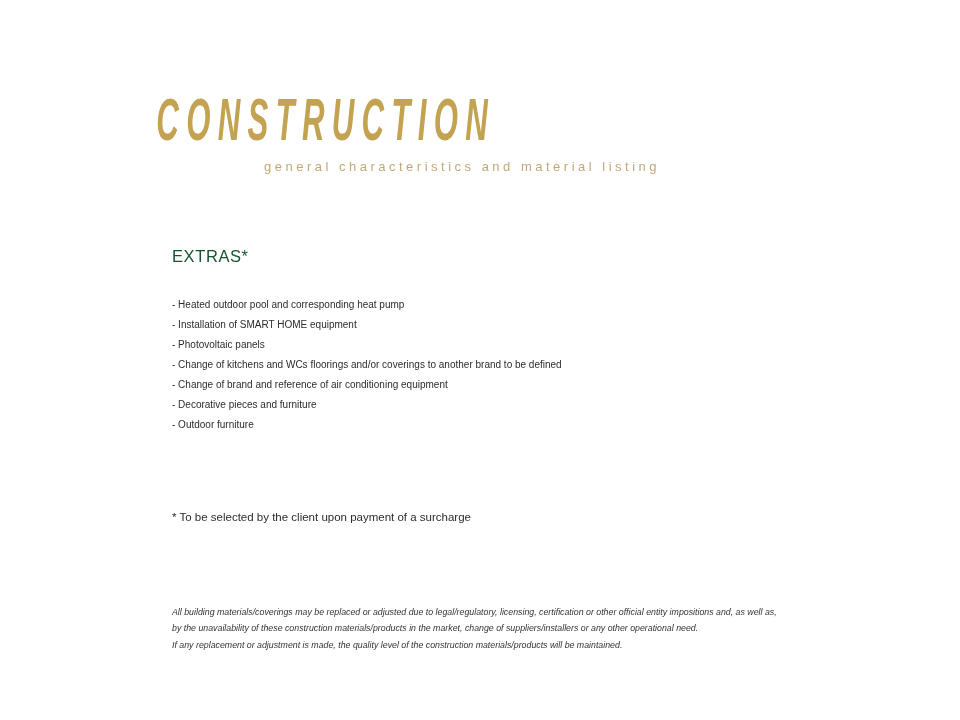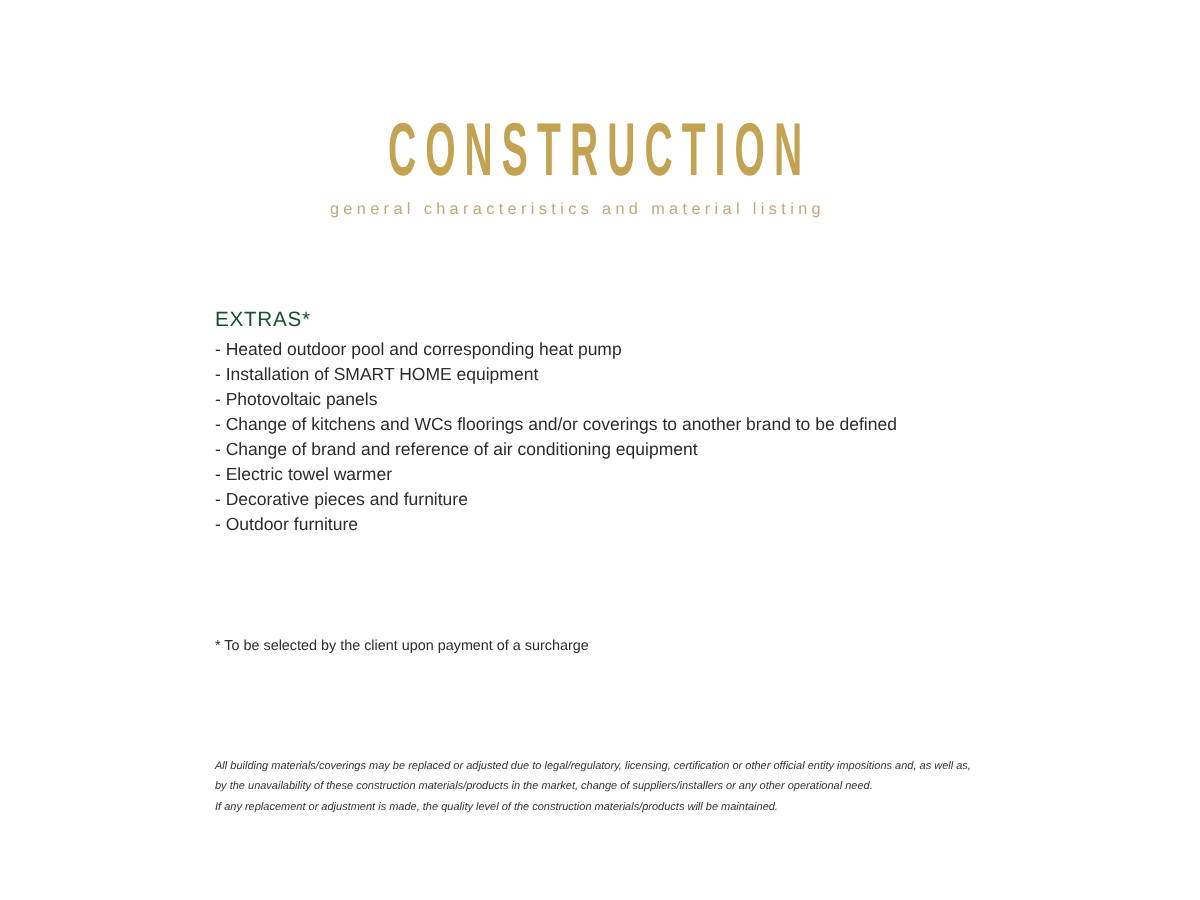--- a/index.html
+++ b/index.html
@@ -13,21 +13,21 @@
     height: 720px;
     background: #ffffff;
     overflow: hidden;
     font-family: "Liberation Sans", sans-serif;
   }
   .title-wrap {
     position: absolute;
     top: 90px;
     left: 0;
     width: 960px;
-    text-align: center;
+    font-style: italic;
   }
   .page-title {
     display: inline-block;
     font-weight: bold;
     font-size: 60px;
     line-height: 1;
     letter-spacing: 14px;
     color: #c3a351;
     transform: scale(0.52, 1.0);
     transform-origin: center top;
@@ -49,22 +49,22 @@
     left: 172px;
     top: 247px;
     font-size: 16.5px;
     letter-spacing: 0.6px;
     color: #14532d;
     font-weight: 500;
   }
   .extras-list {
     position: absolute;
     left: 172px;
-    top: 269px;
-    font-size: 14px;
+    top: 295px;
+    font-size: 10px;
     color: #2c2c2c;
   }
   .extras-list .list-item {
     height: 20px;
     line-height: 20px;
     white-space: nowrap;
   }
   .surcharge-note {
     position: absolute;
     left: 172px;
@@ -100,21 +100,20 @@
   <div class="page-subtitle">general characteristics and material listing</div>
 
   <div class="extras-heading">EXTRAS*</div>
 
   <div class="extras-list">
     <div class="list-item">- Heated outdoor pool and corresponding heat pump</div>
     <div class="list-item">- Installation of SMART HOME equipment</div>
     <div class="list-item">- Photovoltaic panels</div>
     <div class="list-item">- Change of kitchens and WCs floorings and/or coverings to another brand to be defined</div>
     <div class="list-item">- Change of brand and reference of air conditioning equipment</div>
-    <div class="list-item">- Electric towel warmer</div>
     <div class="list-item">- Decorative pieces and furniture</div>
     <div class="list-item">- Outdoor furniture</div>
   </div>
 
   <div class="surcharge-note">* To be selected by the client upon payment of a surcharge</div>
 
   <div class="disclaimer">
     <div class="disclaimer-line">All building materials/coverings may be replaced or adjusted due to legal/regulatory, licensing, certification or other official entity impositions and, as well as,</div>
     <div class="disclaimer-line">by the unavailability of these construction materials/products in the market, change of suppliers/installers or any other operational need.</div>
     <div class="disclaimer-line">If any replacement or adjustment is made, the quality level of the construction materials/products will be maintained.</div>

